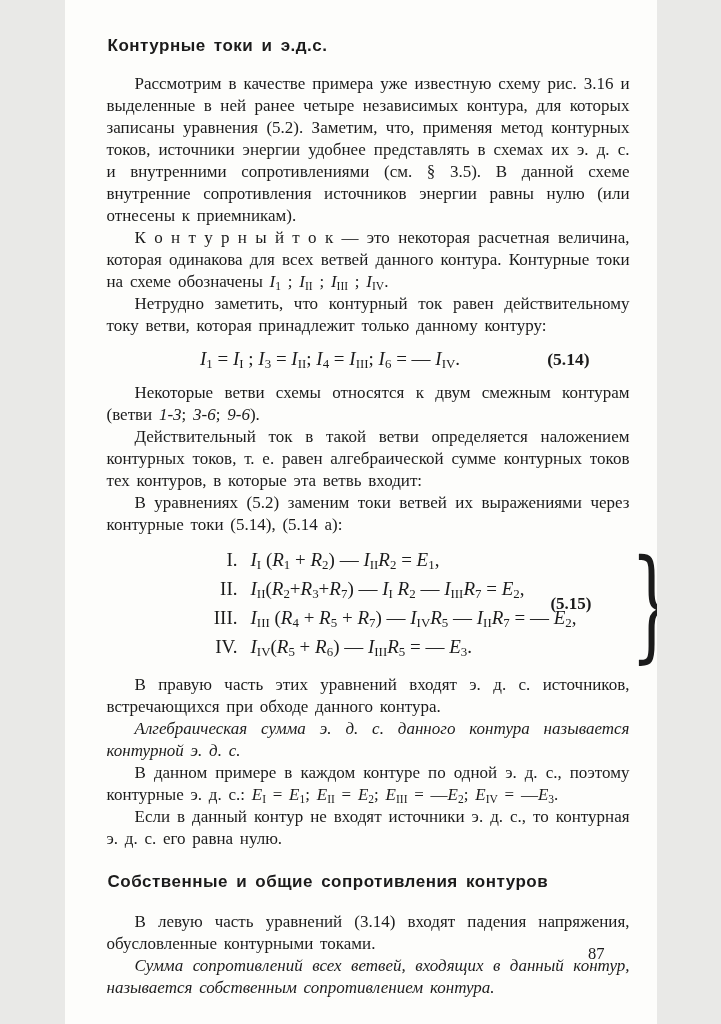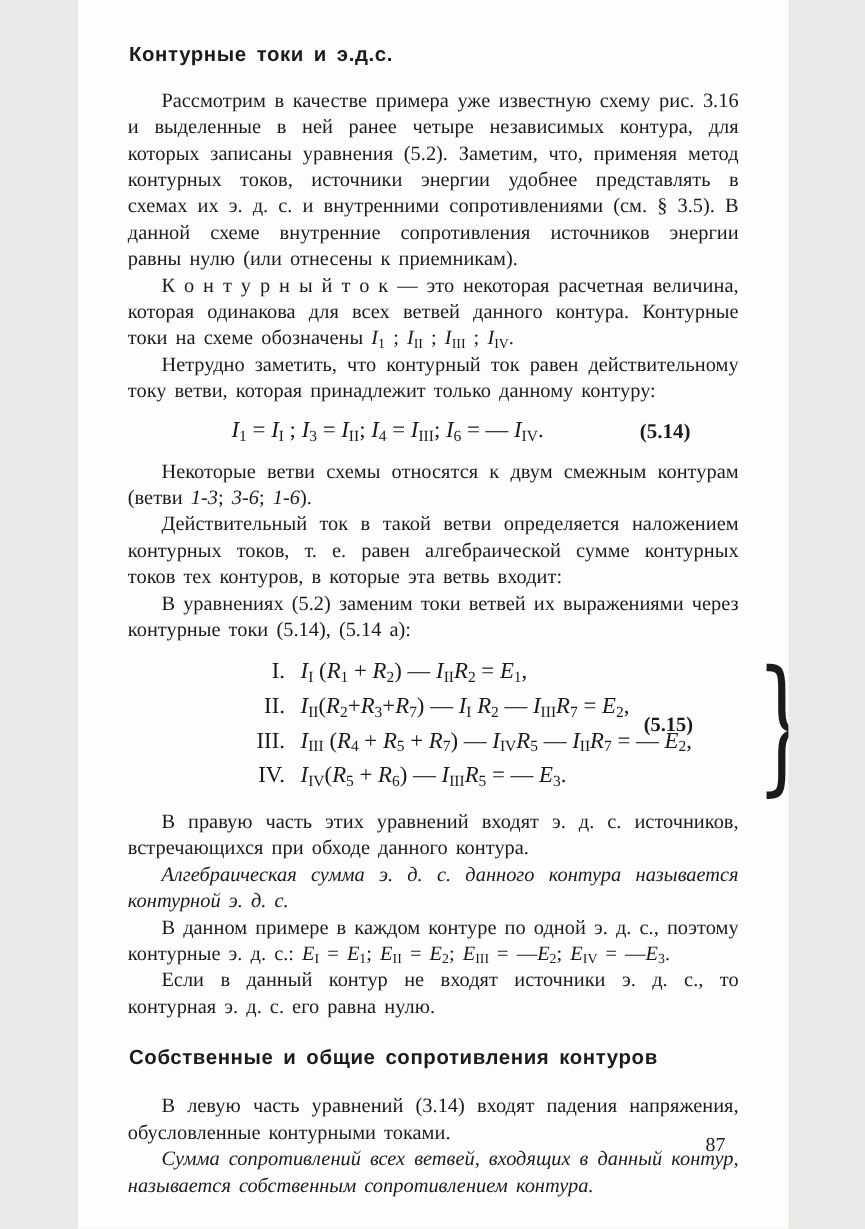--- a/index.html
+++ b/index.html
@@ -3,21 +3,21 @@
 <meta charset="utf-8">
 <style>
   html,body { margin:0; padding:0; background:#e9e9e7; }
   .page {
     position:relative;
     width:592px; height:1024px;
     margin:0 auto;
     background:#fdfdfb;
     color:#1b1b1b;
     box-sizing:border-box;
-    padding:36px 41px 0 42px;
+    padding:36px 27px 0 42px;
     overflow:hidden;
   }
   .hdg {
     font-family:"Liberation Sans", sans-serif;
     font-weight:bold;
     font-size:17px;
     line-height:20px;
     letter-spacing:0.5px;
     word-spacing:3px;
     margin:0 0 0 1px;
@@ -97,21 +97,21 @@
 
   <p class="para ind">К о н т у р н ы й   т о к — это некоторая расчетная величина, которая одинакова для всех ветвей данного контура. Контурные токи на схеме обозначены <i>I</i><sub>1</sub> ; <i>I</i><sub>II</sub> ; <i>I</i><sub>III</sub> ; <i>I</i><sub>IV</sub>.</p>
 
   <p class="para ind">Нетрудно заметить, что контурный ток равен действительному току ветви,  которая принадлежит только данному контуру:</p>
 
   <div class="eq eq-line">
     <span class="eq-body"><i>I</i><sub>1</sub> = <i>I</i><sub>I</sub> ; <i>I</i><sub>3</sub> = <i>I</i><sub>II</sub>; <i>I</i><sub>4</sub> = <i>I</i><sub>III</sub>; <i>I</i><sub>6</sub> = — <i>I</i><sub>IV</sub>.</span>
     <span class="eq-num">(5.14)</span>
   </div>
 
-  <p class="para ind">Некоторые ветви схемы относятся к двум смежным контурам (ветви <i>1-3</i>; <i>3-6</i>; <i>1-6</i>).</p>
+  <p class="para ind">Некоторые ветви схемы относятся к двум смежным контурам (ветви <i>1-3</i>; <i>3-6</i>; <i>9-6</i>).</p>
 
   <p class="para ind">Действительный ток в такой ветви определяется наложением контурных токов, т. е. равен алгебраической сумме контурных токов тех контуров, в которые эта ветвь входит:</p>
 
 
   <p class="para ind">В уравнениях (5.2) заменим токи ветвей их выражениями через контурные токи (5.14), (5.14 а):</p>
 
   <div class="eq eq-system">
     <div class="eq-rows">
       <div class="eq-row">
         <span class="row-label">I.</span>

